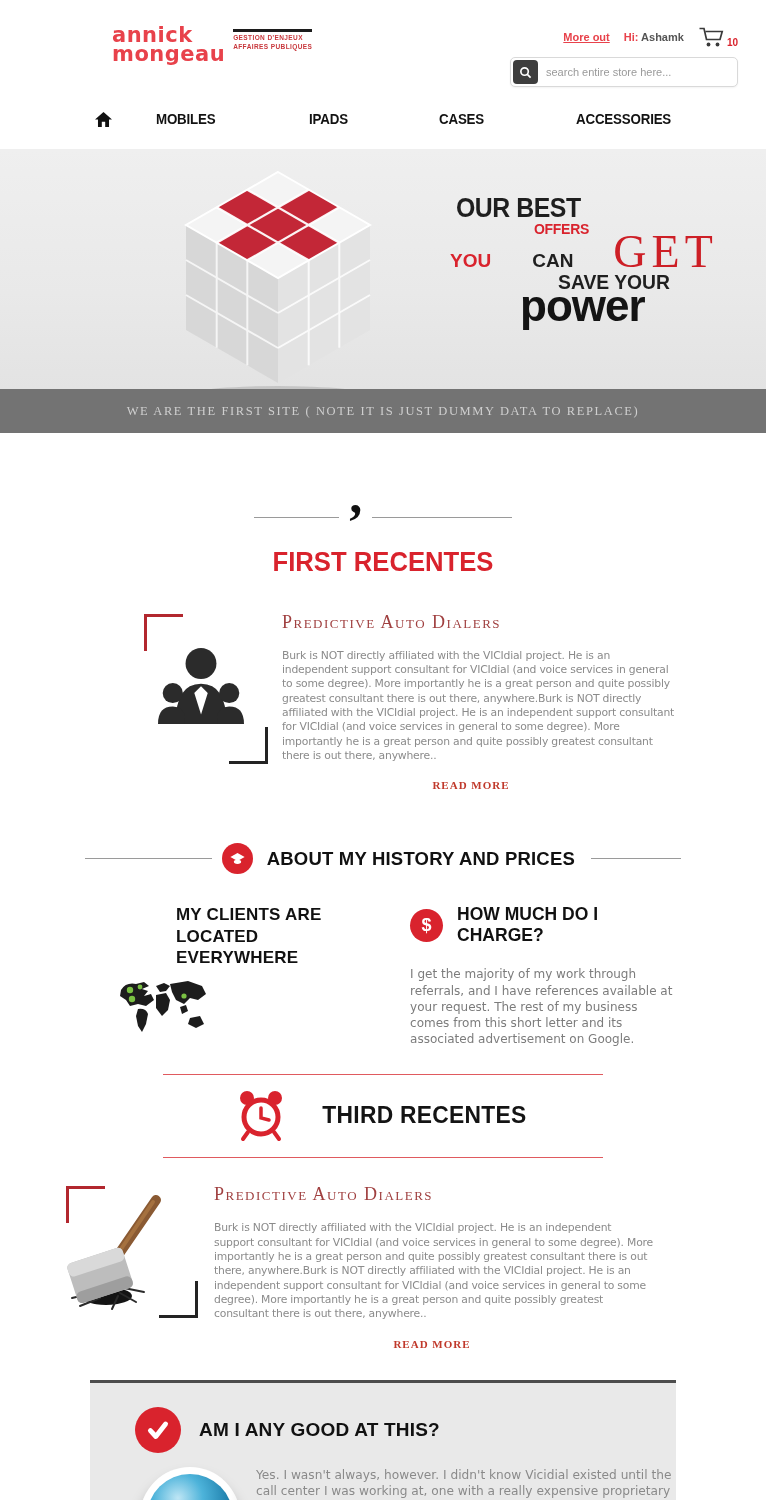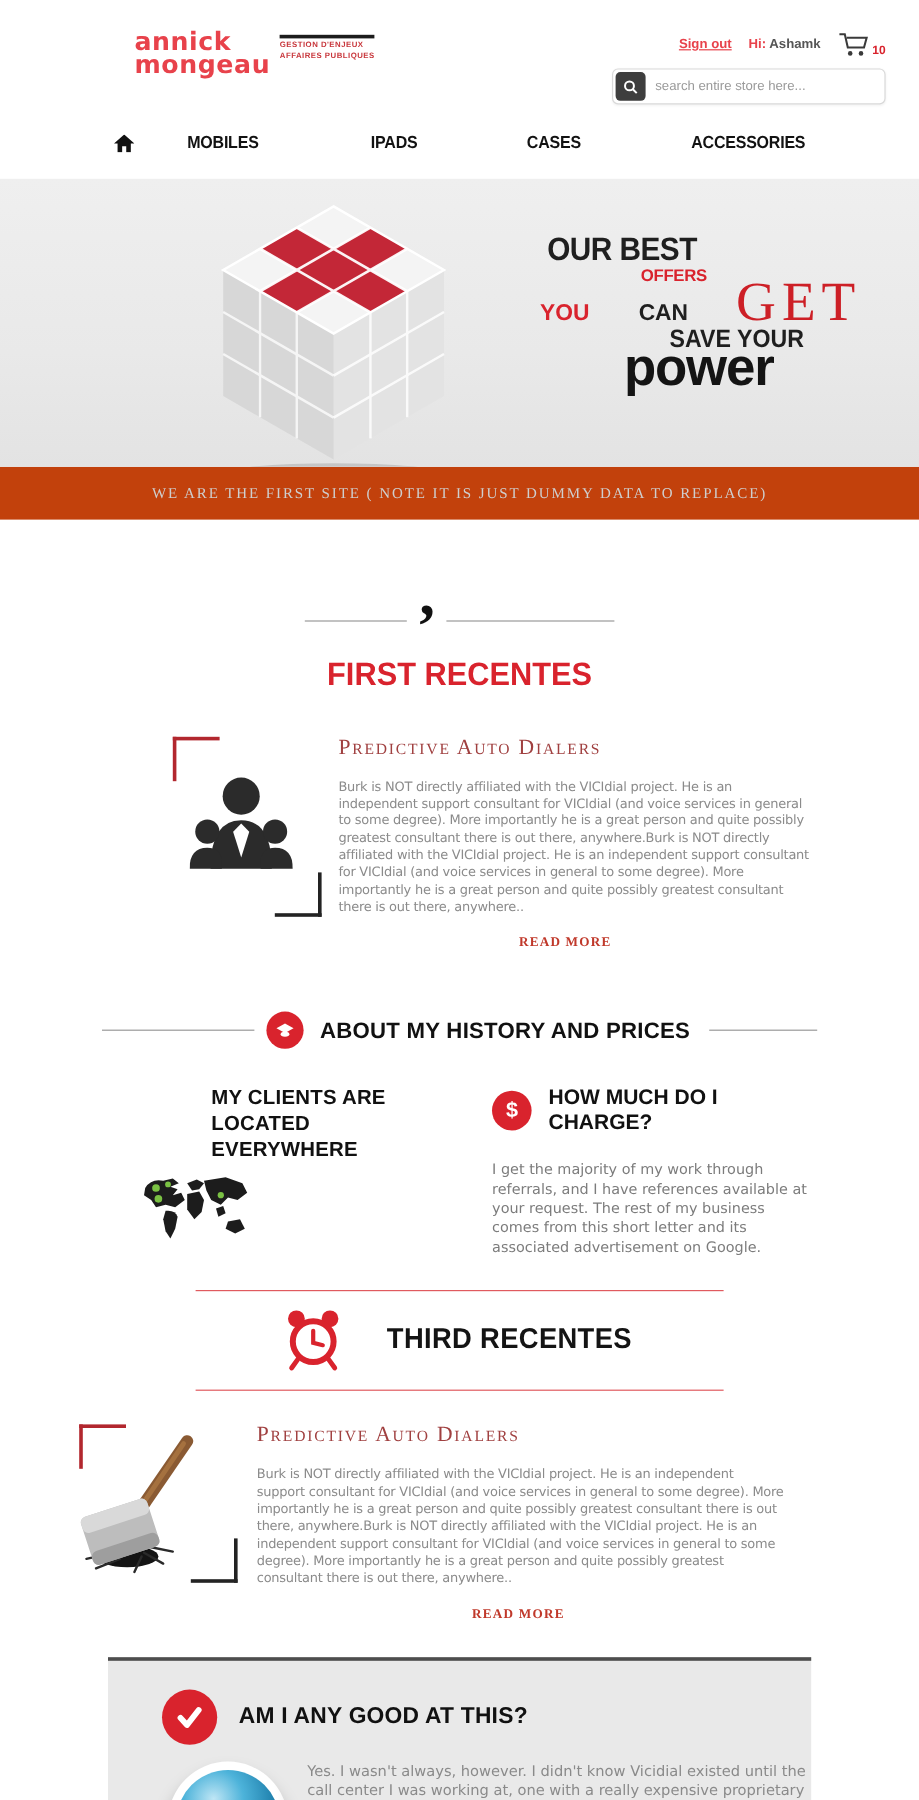--- a/index.html
+++ b/index.html
@@ -34,21 +34,21 @@
   .ht1 { font-size:27px; font-weight:700; color:#1f1f1f; margin-left:18px; letter-spacing:-0.5px; transform:scaleX(0.92); transform-origin:left; }
   .ht2 { font-size:14px; font-weight:700; color:#d9232d; margin:-3px 0 0 96px; letter-spacing:-0.3px; }
   .ht3 { display:flex; align-items:baseline; margin:-6px 0 0 12px;gap:36px; }
   .ht3-you { color:#d9232d; font-size:19px; font-weight:700; }
   .ht3-can { color:#1f1f1f; font-size:19px; font-weight:700; margin:0 4px 0 5px; }
   .ht3-get { color:#cd1f26; font-size:46px; font-family:"Liberation Serif", serif; letter-spacing:5px; line-height:0.9; }
   .ht4 { font-size:21px; font-weight:700; color:#1f1f1f; margin:-2px 0 0 120px; transform:scaleX(0.92); transform-origin:left; }
   .ht5 { font-size:44px; font-weight:700; color:#141414; margin:-10px 0 0 82px; line-height:1; letter-spacing:-1px; }
 
   
-  .banner { height:44px; background:#c2410c; display:flex; align-items:center; justify-content:center; }
+  .banner { height:44px; background:#737373; display:flex; align-items:center; justify-content:center; }
   .banner span { color:#cycy; color:#cfcfcf; font-family:"Liberation Serif", serif; font-size:12.5px; letter-spacing:1.6px; }
 
   
   .content { padding:0 90px; }
   .divider1 { display:flex; align-items:center; justify-content:center; margin-top:72px; }
   .divider1 .ln-l { width:85px; height:1px; background:#9a9a9a; }
   .divider1 .ln-r { width:140px; height:1px; background:#9a9a9a; }
   .quote-glyph { font-family:"Liberation Serif", serif; font-size:52px; font-weight:700; color:#111; line-height:0.3; padding:0 8px; margin-top:10px; }
   .sec-title-red { text-align:center; color:#d9232d; font-size:27px; font-weight:700; letter-spacing:0px; margin-top:16px; transform:scaleX(0.95); }
 
@@ -111,21 +111,21 @@
         <div>annick</div>
         <div>mongeau</div>
       </div>
       <div class="logo-tag">
         <div>GESTION D'ENJEUX</div>
         <div>AFFAIRES PUBLIQUES</div>
       </div>
     </div>
     <div class="header-right">
       <div class="account-row">
-        <a class="signout">Sign out</a>
+        <a class="signout">More out</a>
         <span class="greet"><span>Hi:</span> <b>Ashamk</b></span>
         <span class="cart">
           <svg width="28" height="22" viewBox="0 0 28 22">
             <path d="M1.5 2.5 h4.5 l2.5 11 h13.5 l2.2-8 h-16.5" fill="none" stroke="#3a3a3a" stroke-width="1.7"></path>
             <circle cx="10.5" cy="18.5" r="1.9" fill="#3a3a3a"></circle>
             <circle cx="19.5" cy="18.5" r="1.9" fill="#3a3a3a"></circle>
           </svg>
           <span class="cart-count">10</span>
         </span>
       </div>

